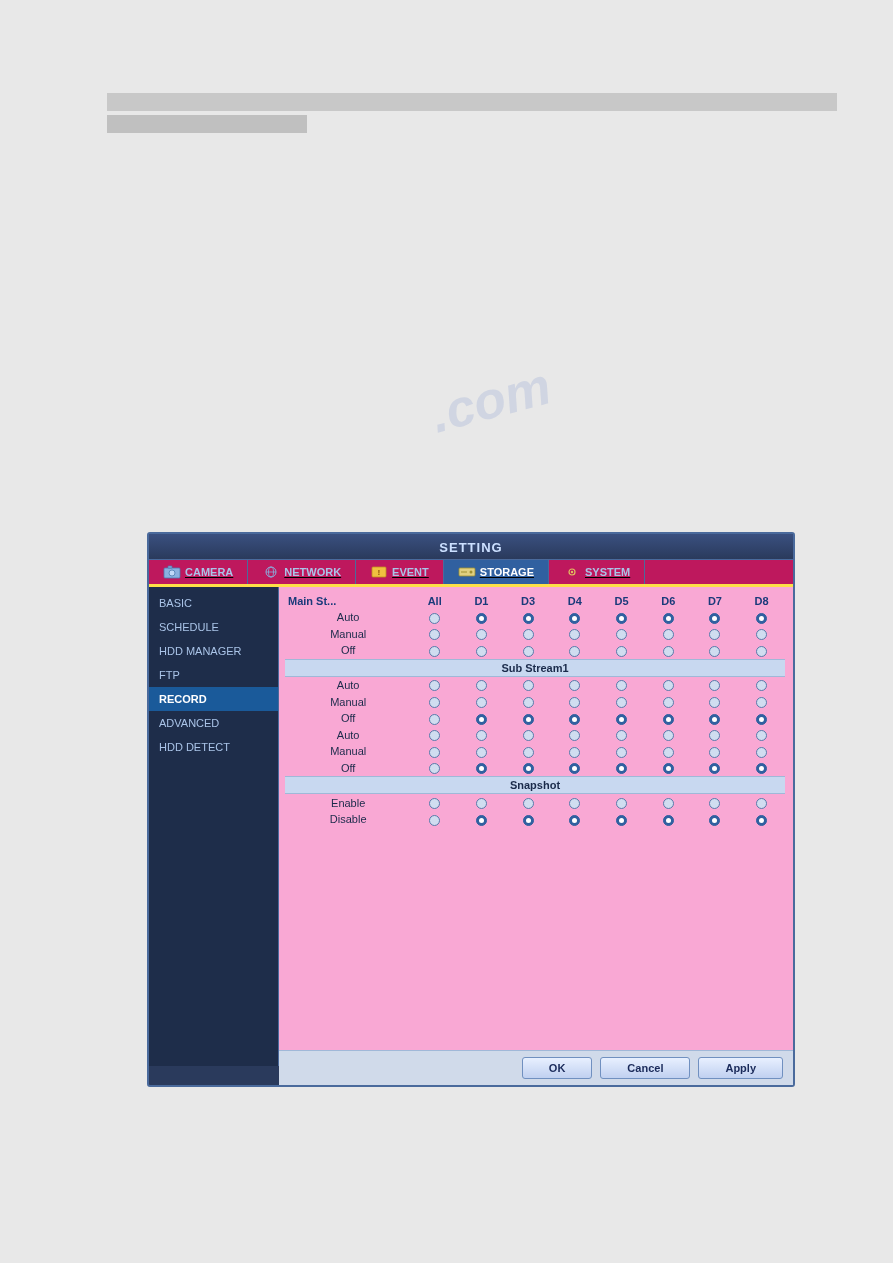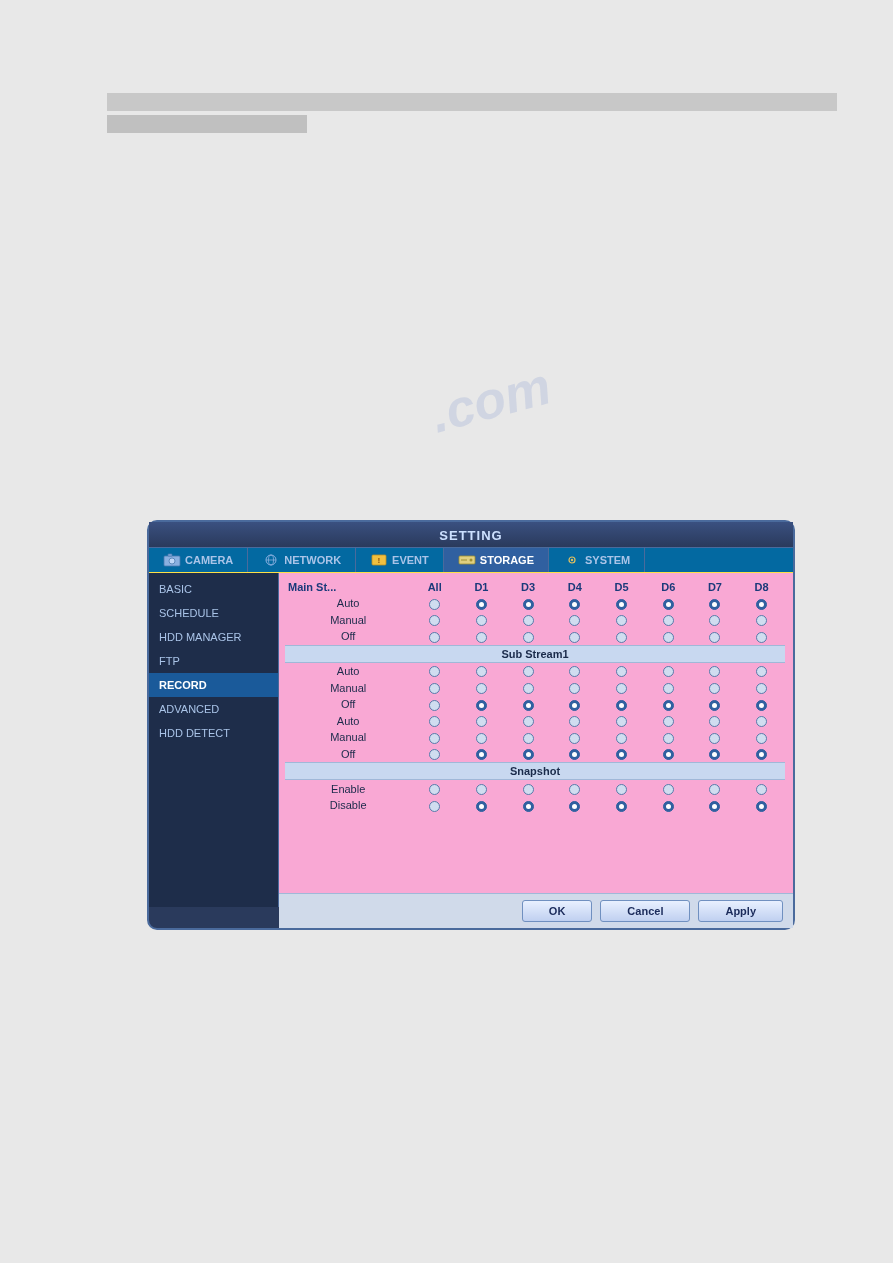--- a/index.html
+++ b/index.html
@@ -41,46 +41,47 @@
       transform: rotate(-15deg);
       white-space: nowrap;
       pointer-events: none;
       z-index: 0;
       font-style: italic;
     }
 
     
     .dialog {
       position: absolute;
-      top: 520px;
+      top: 532px;
       left: 147px;
       width: 648px;
-      height: 410px;
+      height: 555px;
       background: #2a3a5c;
       border: 2px solid #4a6a9c;
-      border-radius: 10px;
+      border-radius: 3px;
       z-index: 10;
     }
 
     .dialog-title {
       text-align: center;
       color: #cce0ff;
       font-size: 13px;
       font-weight: bold;
       padding: 6px 0 4px 0;
       letter-spacing: 1px;
       background: linear-gradient(to bottom, #3a5080, #2a3a5c);
       border-bottom: 1px solid #4a6a9c;
     }
 
     
     .tab-bar {
       display: flex;
-      background: #0369a1;
-      border-bottom: 1px solid #fde047;
+      background: #be185d;
+      border-bottom: 3px solid #fde047;
+      text-decoration: underline;
     }
 
     .tab {
       display: flex;
       align-items: center;
       gap: 4px;
       padding: 5px 14px;
       font-size: 11px;
       font-weight: bold;
       color: #aac4e8;

